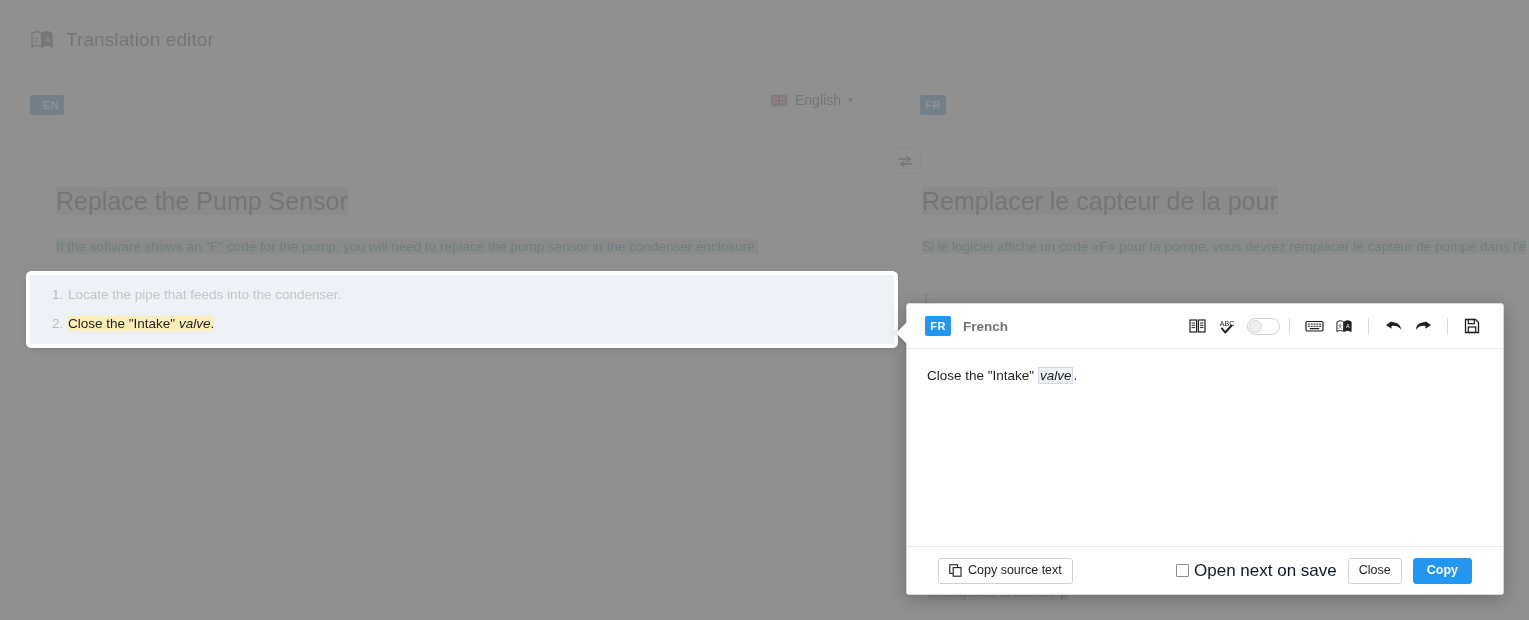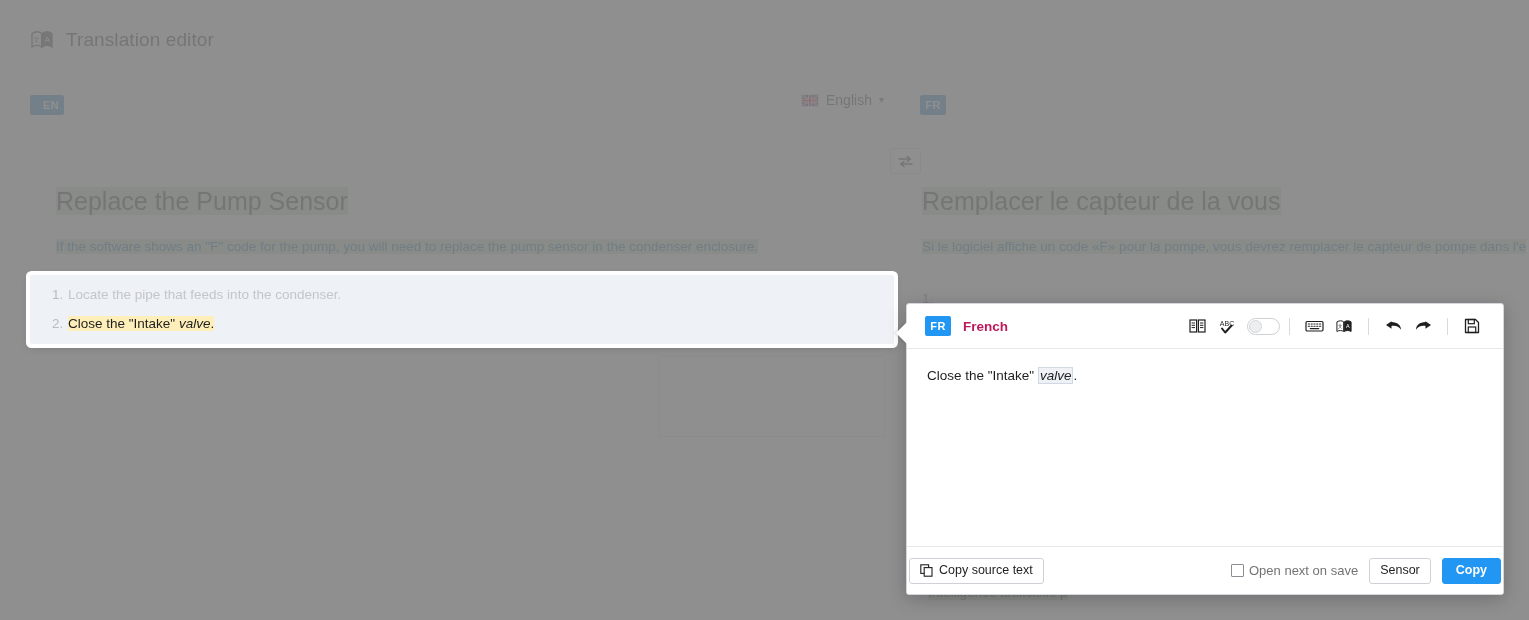--- a/index.html
+++ b/index.html
@@ -53,21 +53,21 @@
     font-size: 11px;
     font-weight: bold;
     letter-spacing: .4px;
     border-radius: 2px;
   }
   .badge-en { position: absolute; left: 30px; top: 5px; padding-left: 13px; }
   .badge-fr-col { position: absolute; left: 920px; top: 5px; }
 
   .lang-picker {
     position: absolute;
-    left: 801px; top: 2px;
+    left: 770px; top: 2px;
     display: flex; align-items: center; gap: 7px;
     font-size: 14px;
     color: #2b2b2b;
     cursor: pointer;
   }
   .flag-uk { width: 18px; height: 13px; display:block; border:1px solid #00000022; }
   .chev { font-size: 10px; color:#555; line-height: 1; }
 
   .swap-btn {
     position: absolute;
@@ -197,21 +197,21 @@
     border-bottom: 1px solid #e6e8ea;
     display: flex; align-items: center;
     padding: 0 16px 0 18px;
     flex: none;
   }
   .modal-lang {
     display: flex; align-items: center; gap: 12px;
   }
   .modal-lang .badge { background: #2196f3; }
   .modal-lang-name {
-    font-size: 13.5px; font-weight: bold; color: #be185d;
+    font-size: 13.5px; font-weight: bold; color: #737373;
   }
   .tools {
     margin-left: auto;
     display: flex; align-items: center; gap: 0;
   }
   .tool {
     width: 30px; height: 30px;
     display: flex; align-items: center; justify-content: center;
     cursor: pointer;
   }
@@ -251,21 +251,21 @@
     font-style: italic;
     background: #eef2f7;
     border: 1px solid #cfd8e3;
     padding: 0 1px;
   }
 
   .modal-foot {
     height: 48px;
     border-top: 1px solid #e6e8ea;
     display: flex; align-items: center;
-    padding: 0 2px;
+    padding: 0 31px;
     flex: none;
     background: #ffffff;
   }
   .btn {
     font-family: "Liberation Sans", sans-serif;
     font-size: 12.5px;
     border-radius: 3px;
     border: 1px solid #ced1d5;
     background: #ffffff;
     color: #1f1f1f;
@@ -281,21 +281,21 @@
     color: #ffffff;
     font-weight: bold;
     padding: 0 13px;
   }
   .foot-right {
     margin-left: auto;
     display: flex; align-items: center; gap: 11px;
   }
   .chk-wrap {
     display: flex; align-items: center; gap: 5px;
-    font-size: 13px; color: #737373;
+    font-size: 17px; color: #0f172a;
     cursor: pointer;
   }
   .chk {
     width: 13px; height: 13px;
     border: 1px solid #8a8f95;
     background: #fff;
     border-radius: 1px;
     display: inline-block;
   }
   svg { display: block; }
@@ -357,21 +357,21 @@
           <span>Locate the pipe that feeds into the condenser.</span>
         </li>
         <li>
           <span class="num">2.</span>
           <span>Close the "Intake" </span><span class="it">valve</span><span>.</span>
         </li>
       </ul>
     </div>
 
     <div class="col col-tgt">
-      <h1 class="doc-h1"><span class="hl-green">Remplacer le capteur de la vous</span></h1>
+      <h1 class="doc-h1"><span class="hl-green">Remplacer le capteur de la pour</span></h1>
       <p class="doc-p"><span class="hl-green">Si le logiciel affiche un code «F» pour la pompe, vous devrez remplacer le capteur de pompe dans l'e</span></p>
       <ul class="steps">
         <li>
           <span class="num">1.</span>
         </li>
       </ul>
     </div>
 
     <div class="img-placeholder"></div>
 
@@ -491,19 +491,19 @@
           </svg>
         </span>
         <span>Copy source text</span>
       </button>
 
       <div class="foot-right">
         <label class="chk-wrap">
           <span class="chk"></span>
           <span>Open next on save</span>
         </label>
-        <button class="btn">Sensor</button>
+        <button class="btn">Close</button>
         <button class="btn btn-primary">Copy</button>
       </div>
     </div>
   </div>
 
 </div>
 
 </body></html>

